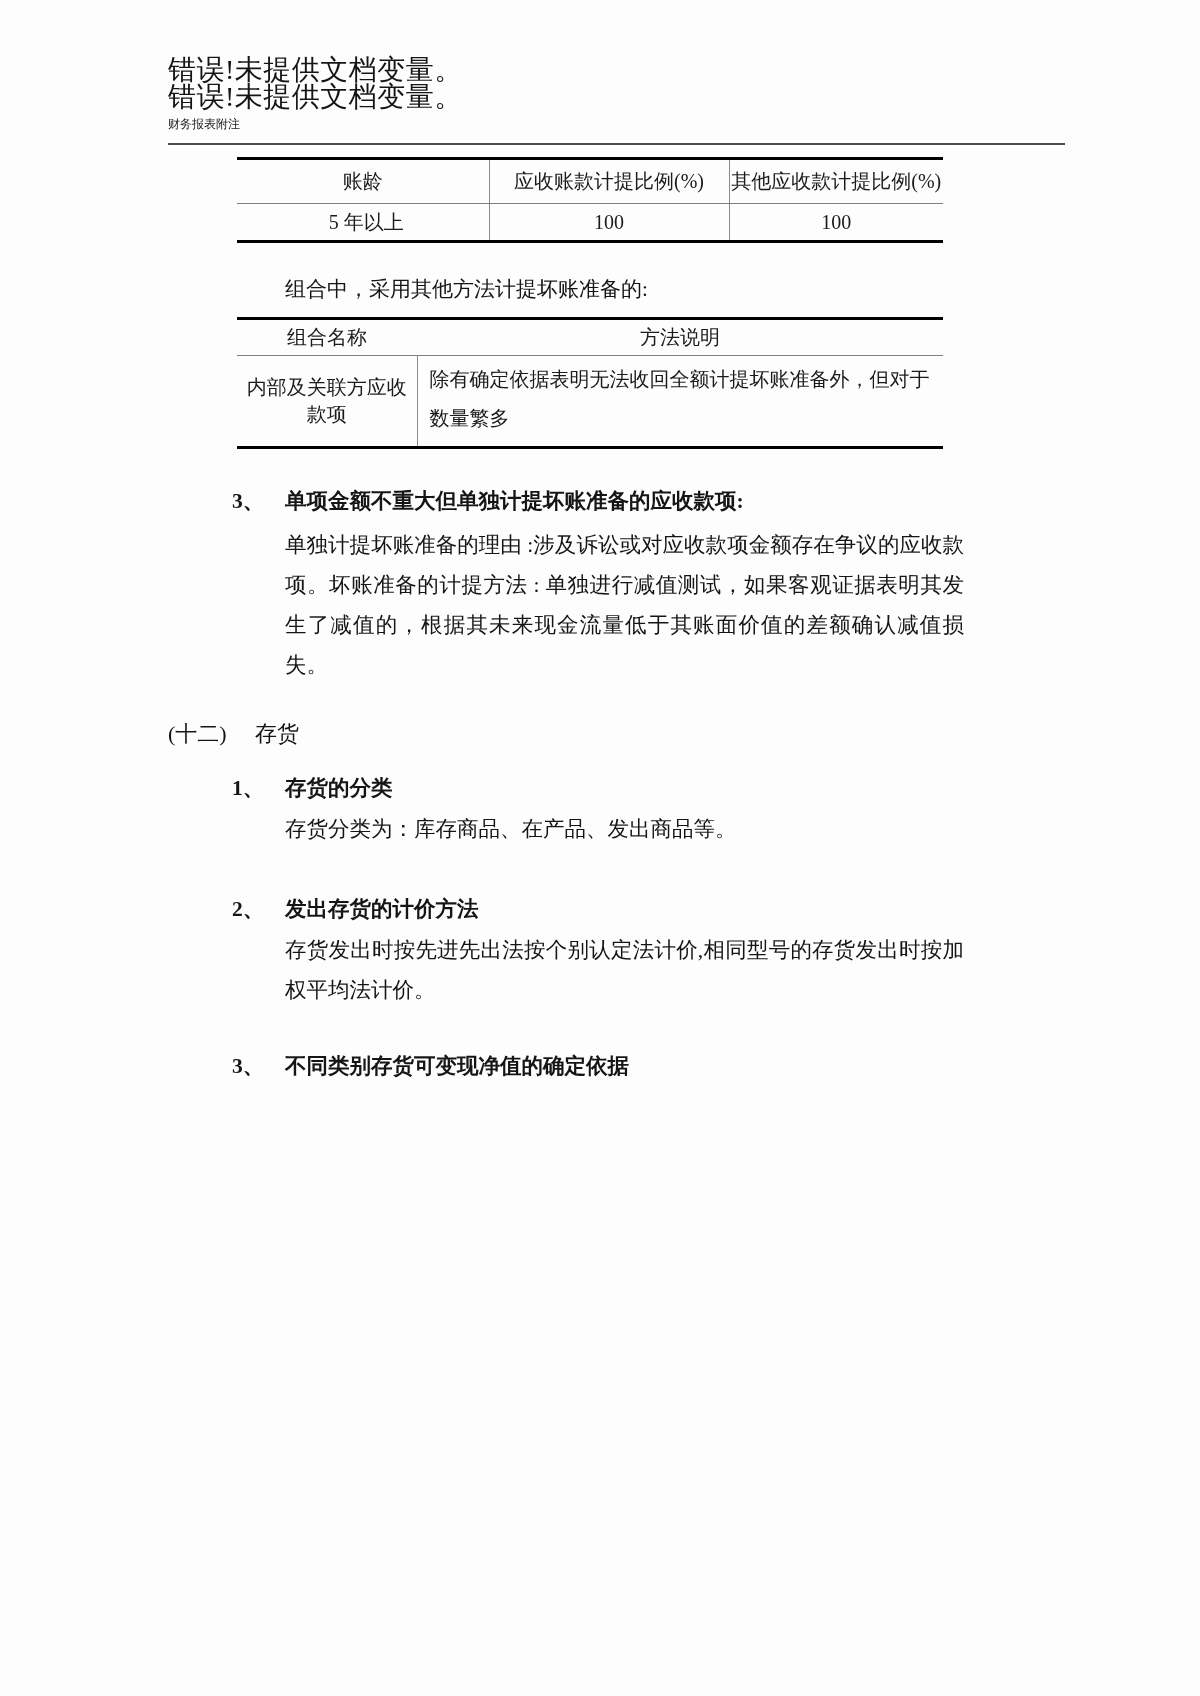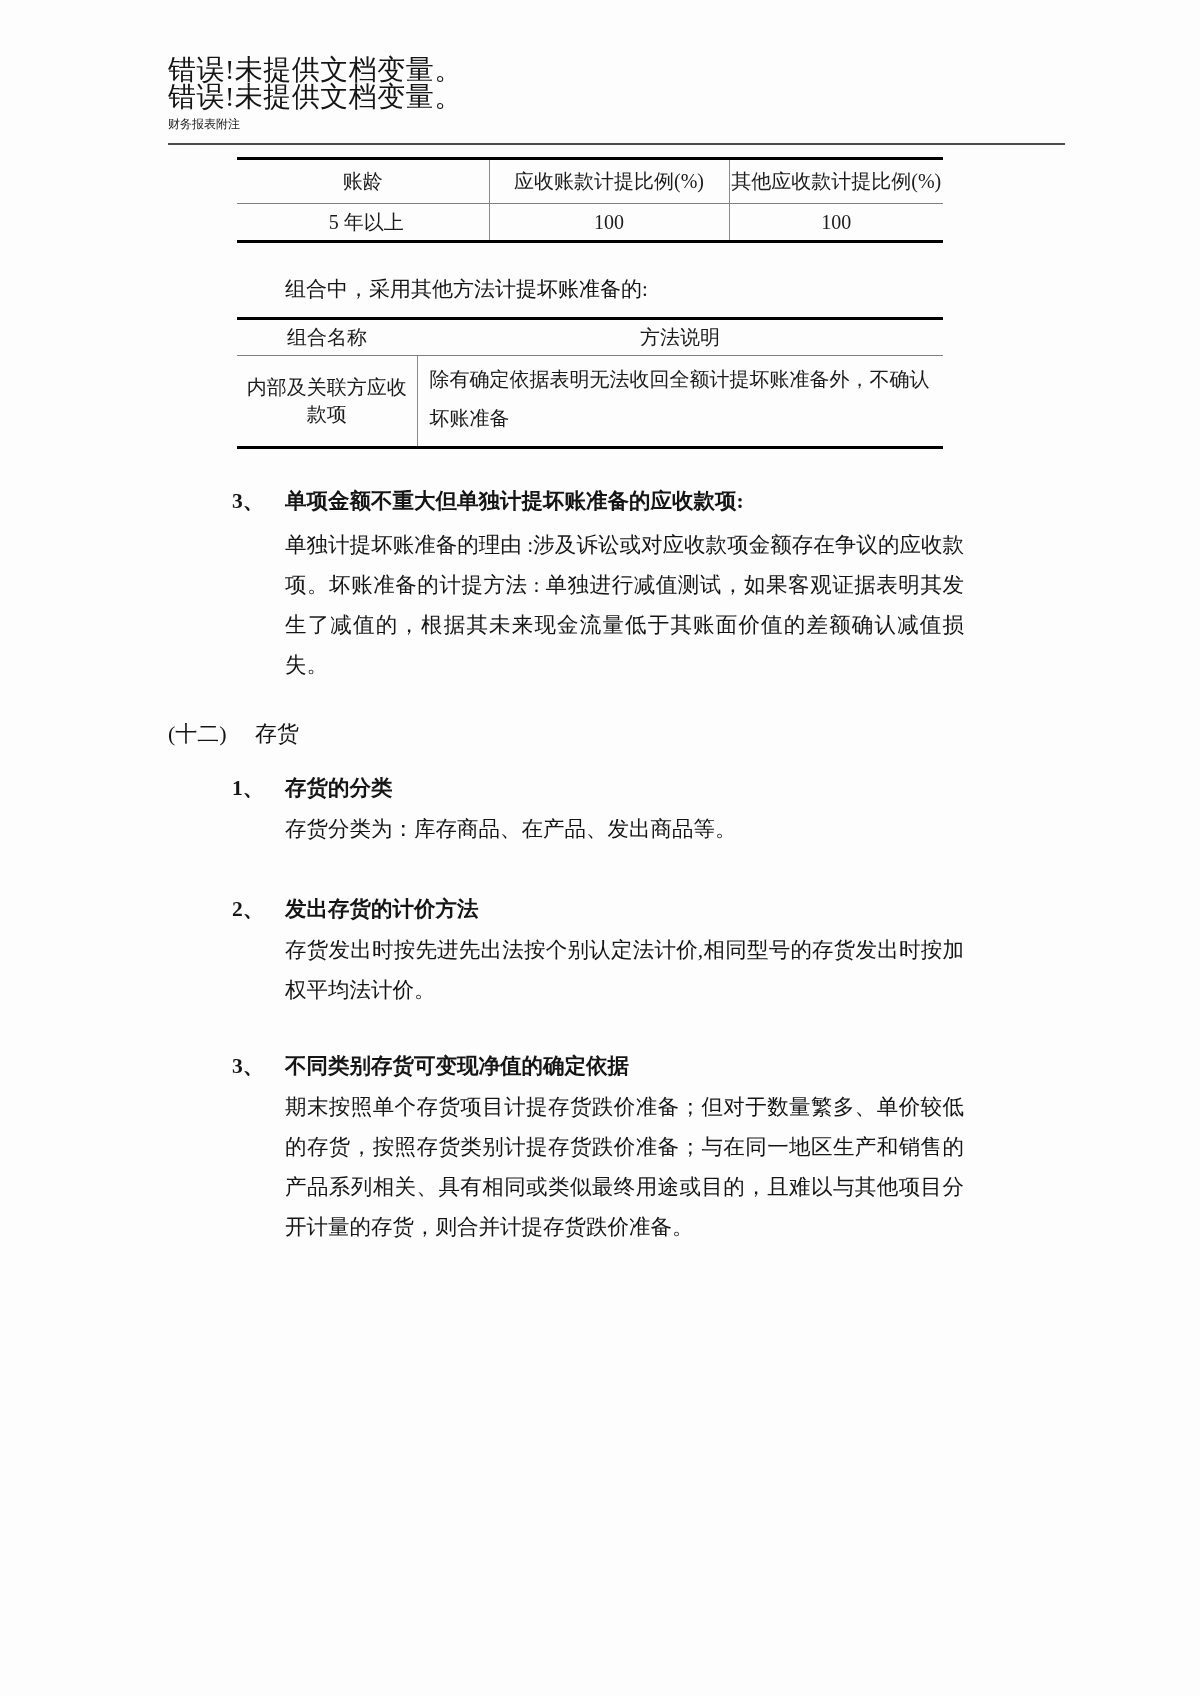--- a/index.html
+++ b/index.html
@@ -138,21 +138,21 @@
       </colgroup>
     <thead>
       <tr>
         <th>组合名称</th>
         <th>方法说明</th>
       </tr>
     </thead>
     <tbody>
       <tr>
         <td class="c1">内部及关联方应收款项</td>
-        <td class="c2">除有确定依据表明无法收回全额计提坏账准备外，不确认坏账准备</td>
+        <td class="c2">除有确定依据表明无法收回全额计提坏账准备外，但对于数量繁多</td>
       </tr>
     </tbody>
   </table>
 
   <div class="sec-head mt-sec3">
     <span class="sec-num">3、</span>
     <span>单项金额不重大但单独计提坏账准备的应收款项:</span>
   </div>
   <div class="sec-body">
     <p>单独计提坏账准备的理由 :涉及诉讼或对应收款项金额存在争议的应收款项。坏账准备的计提方法 : 单独进行减值测试，如果客观证据表明其发生了减值的，根据其未来现金流量低于其账面价值的差额确认减值损失。</p>
@@ -177,16 +177,15 @@
   </div>
   <div class="sec-body body-tight">
     <p>存货发出时按先进先出法按个别认定法计价,相同型号的存货发出时按加权平均法计价。</p>
   </div>
 
   <div class="sec-head mt-item3">
     <span class="sec-num">3、</span>
     <span>不同类别存货可变现净值的确定依据</span>
   </div>
   <div class="sec-body body-tight">
-    <p>期末按照单个存货项目计提存货跌价准备；但对于数量繁多、单价较低的存货，按照存货类别计提存货跌价准备；与在同一地区生产和销售的产品系列相关、具有相同或类似最终用途或目的，且难以与其他项目分开计量的存货，则合并计提存货跌价准备。</p>
   </div>
 
 </div>
 
 </body></html>

